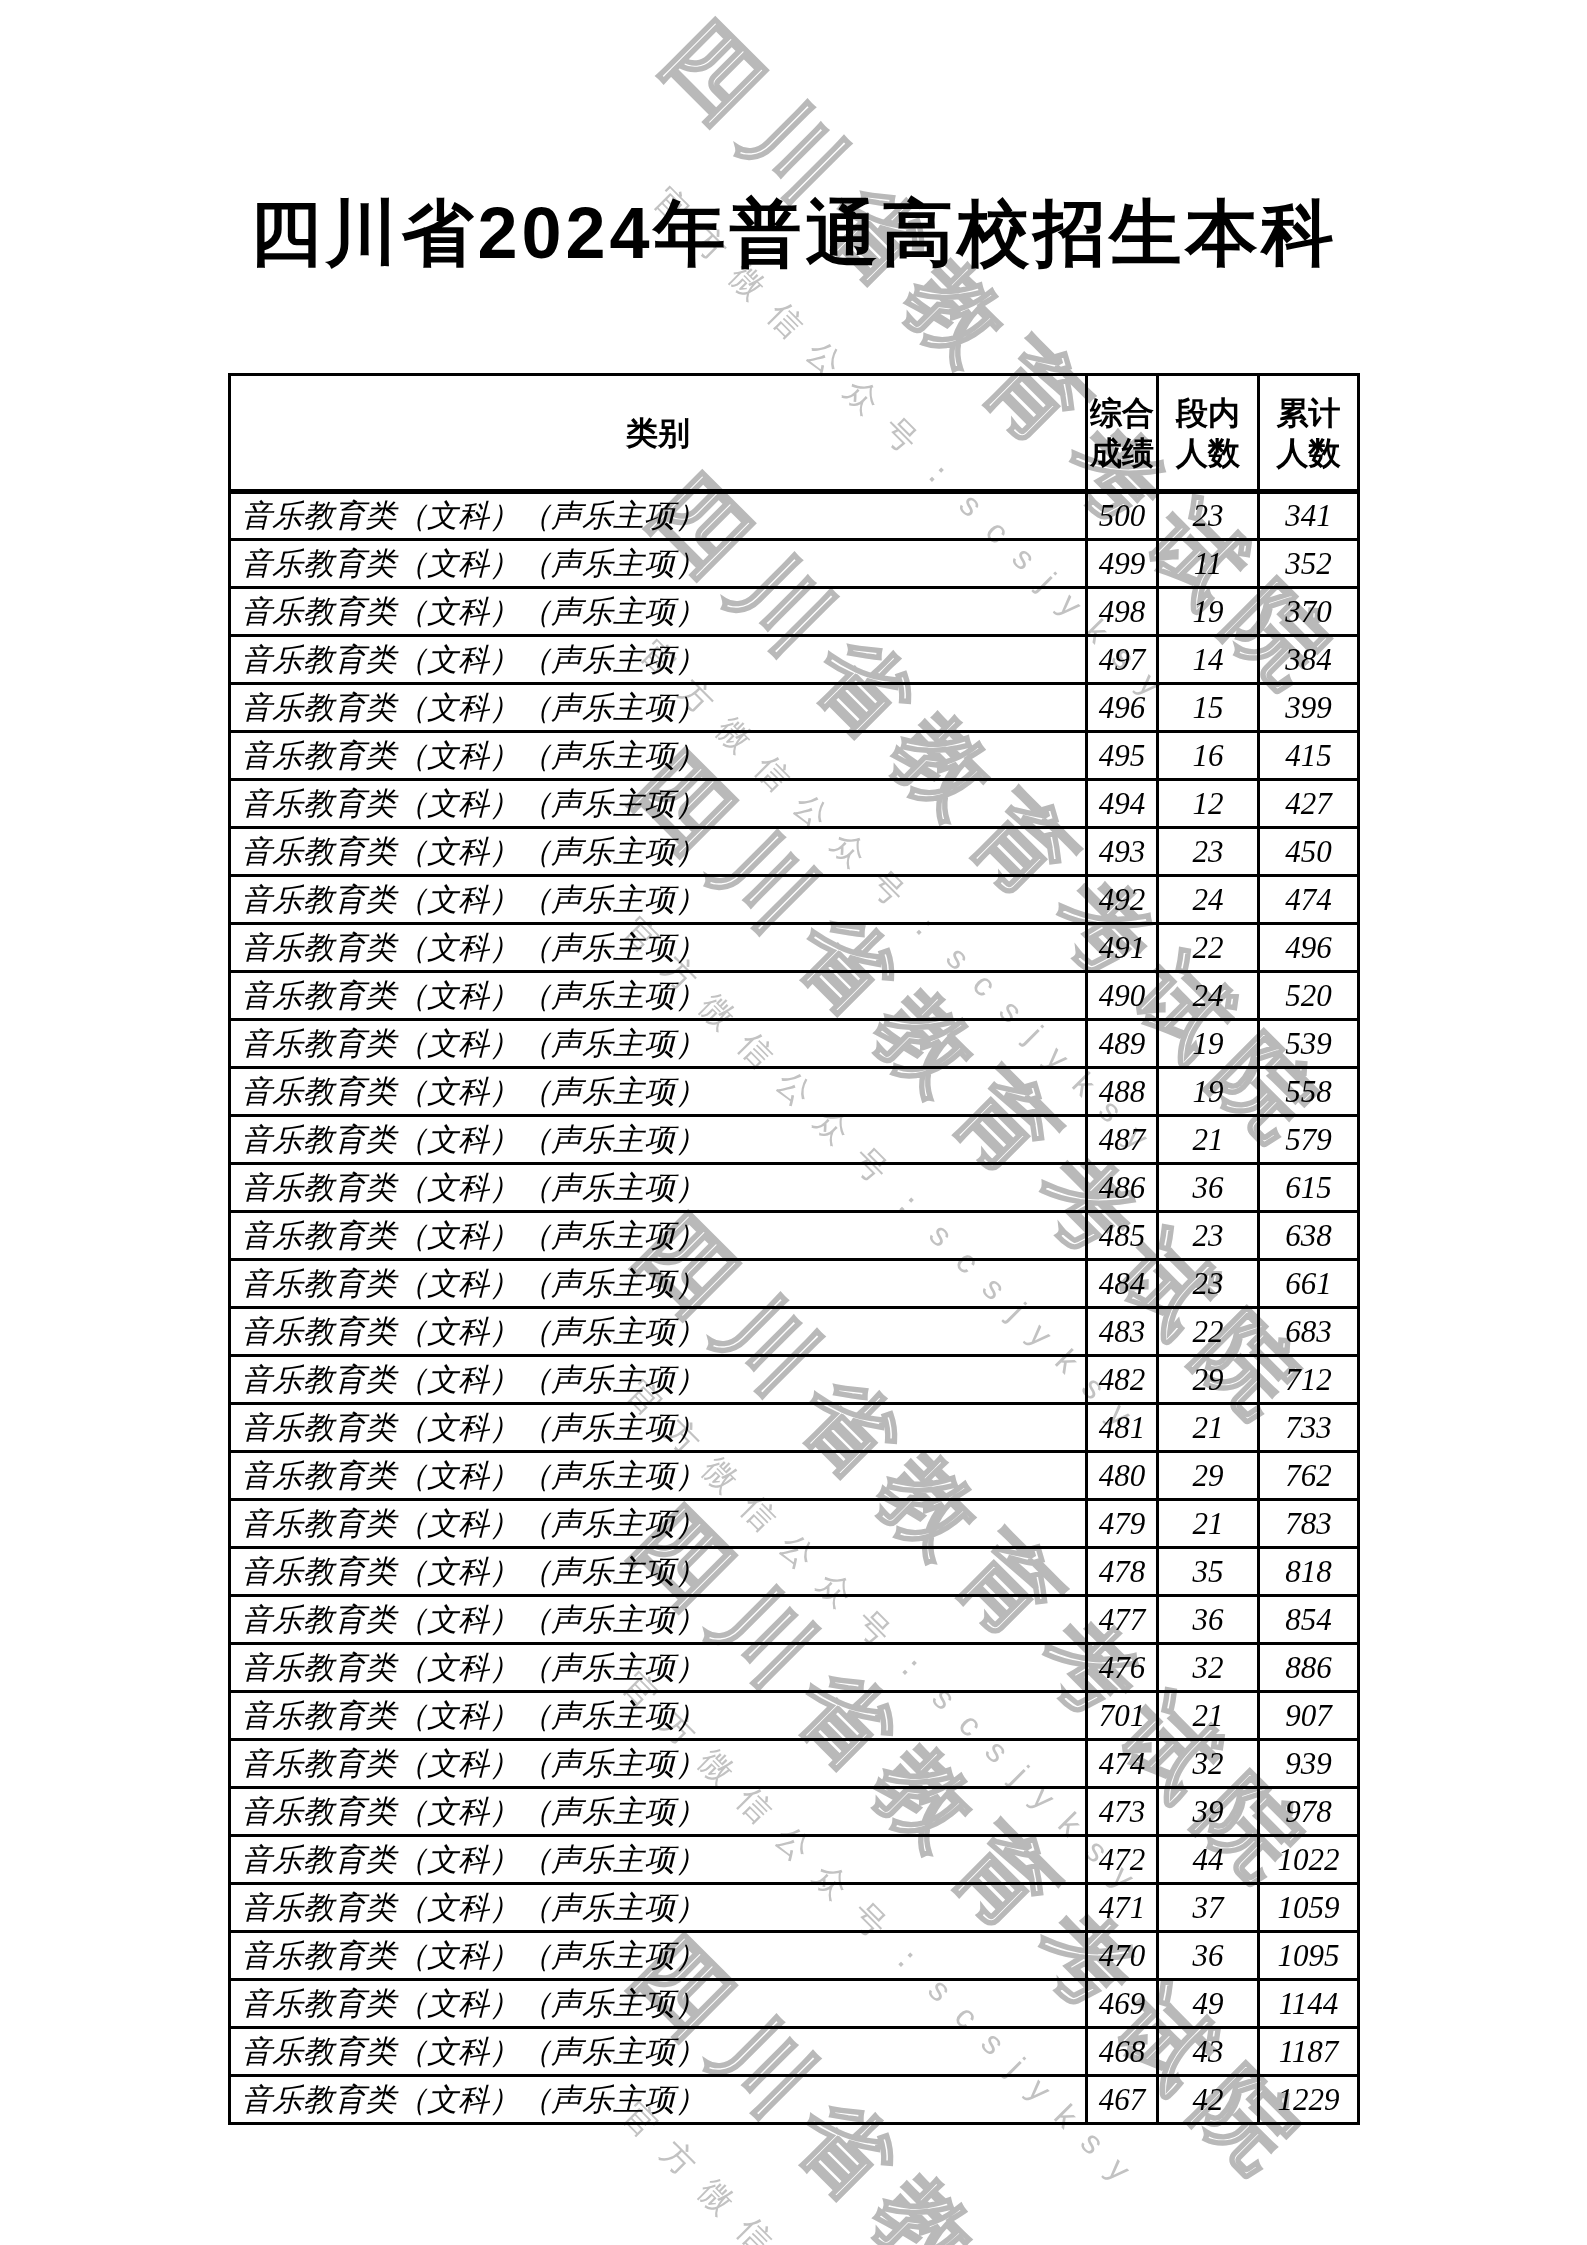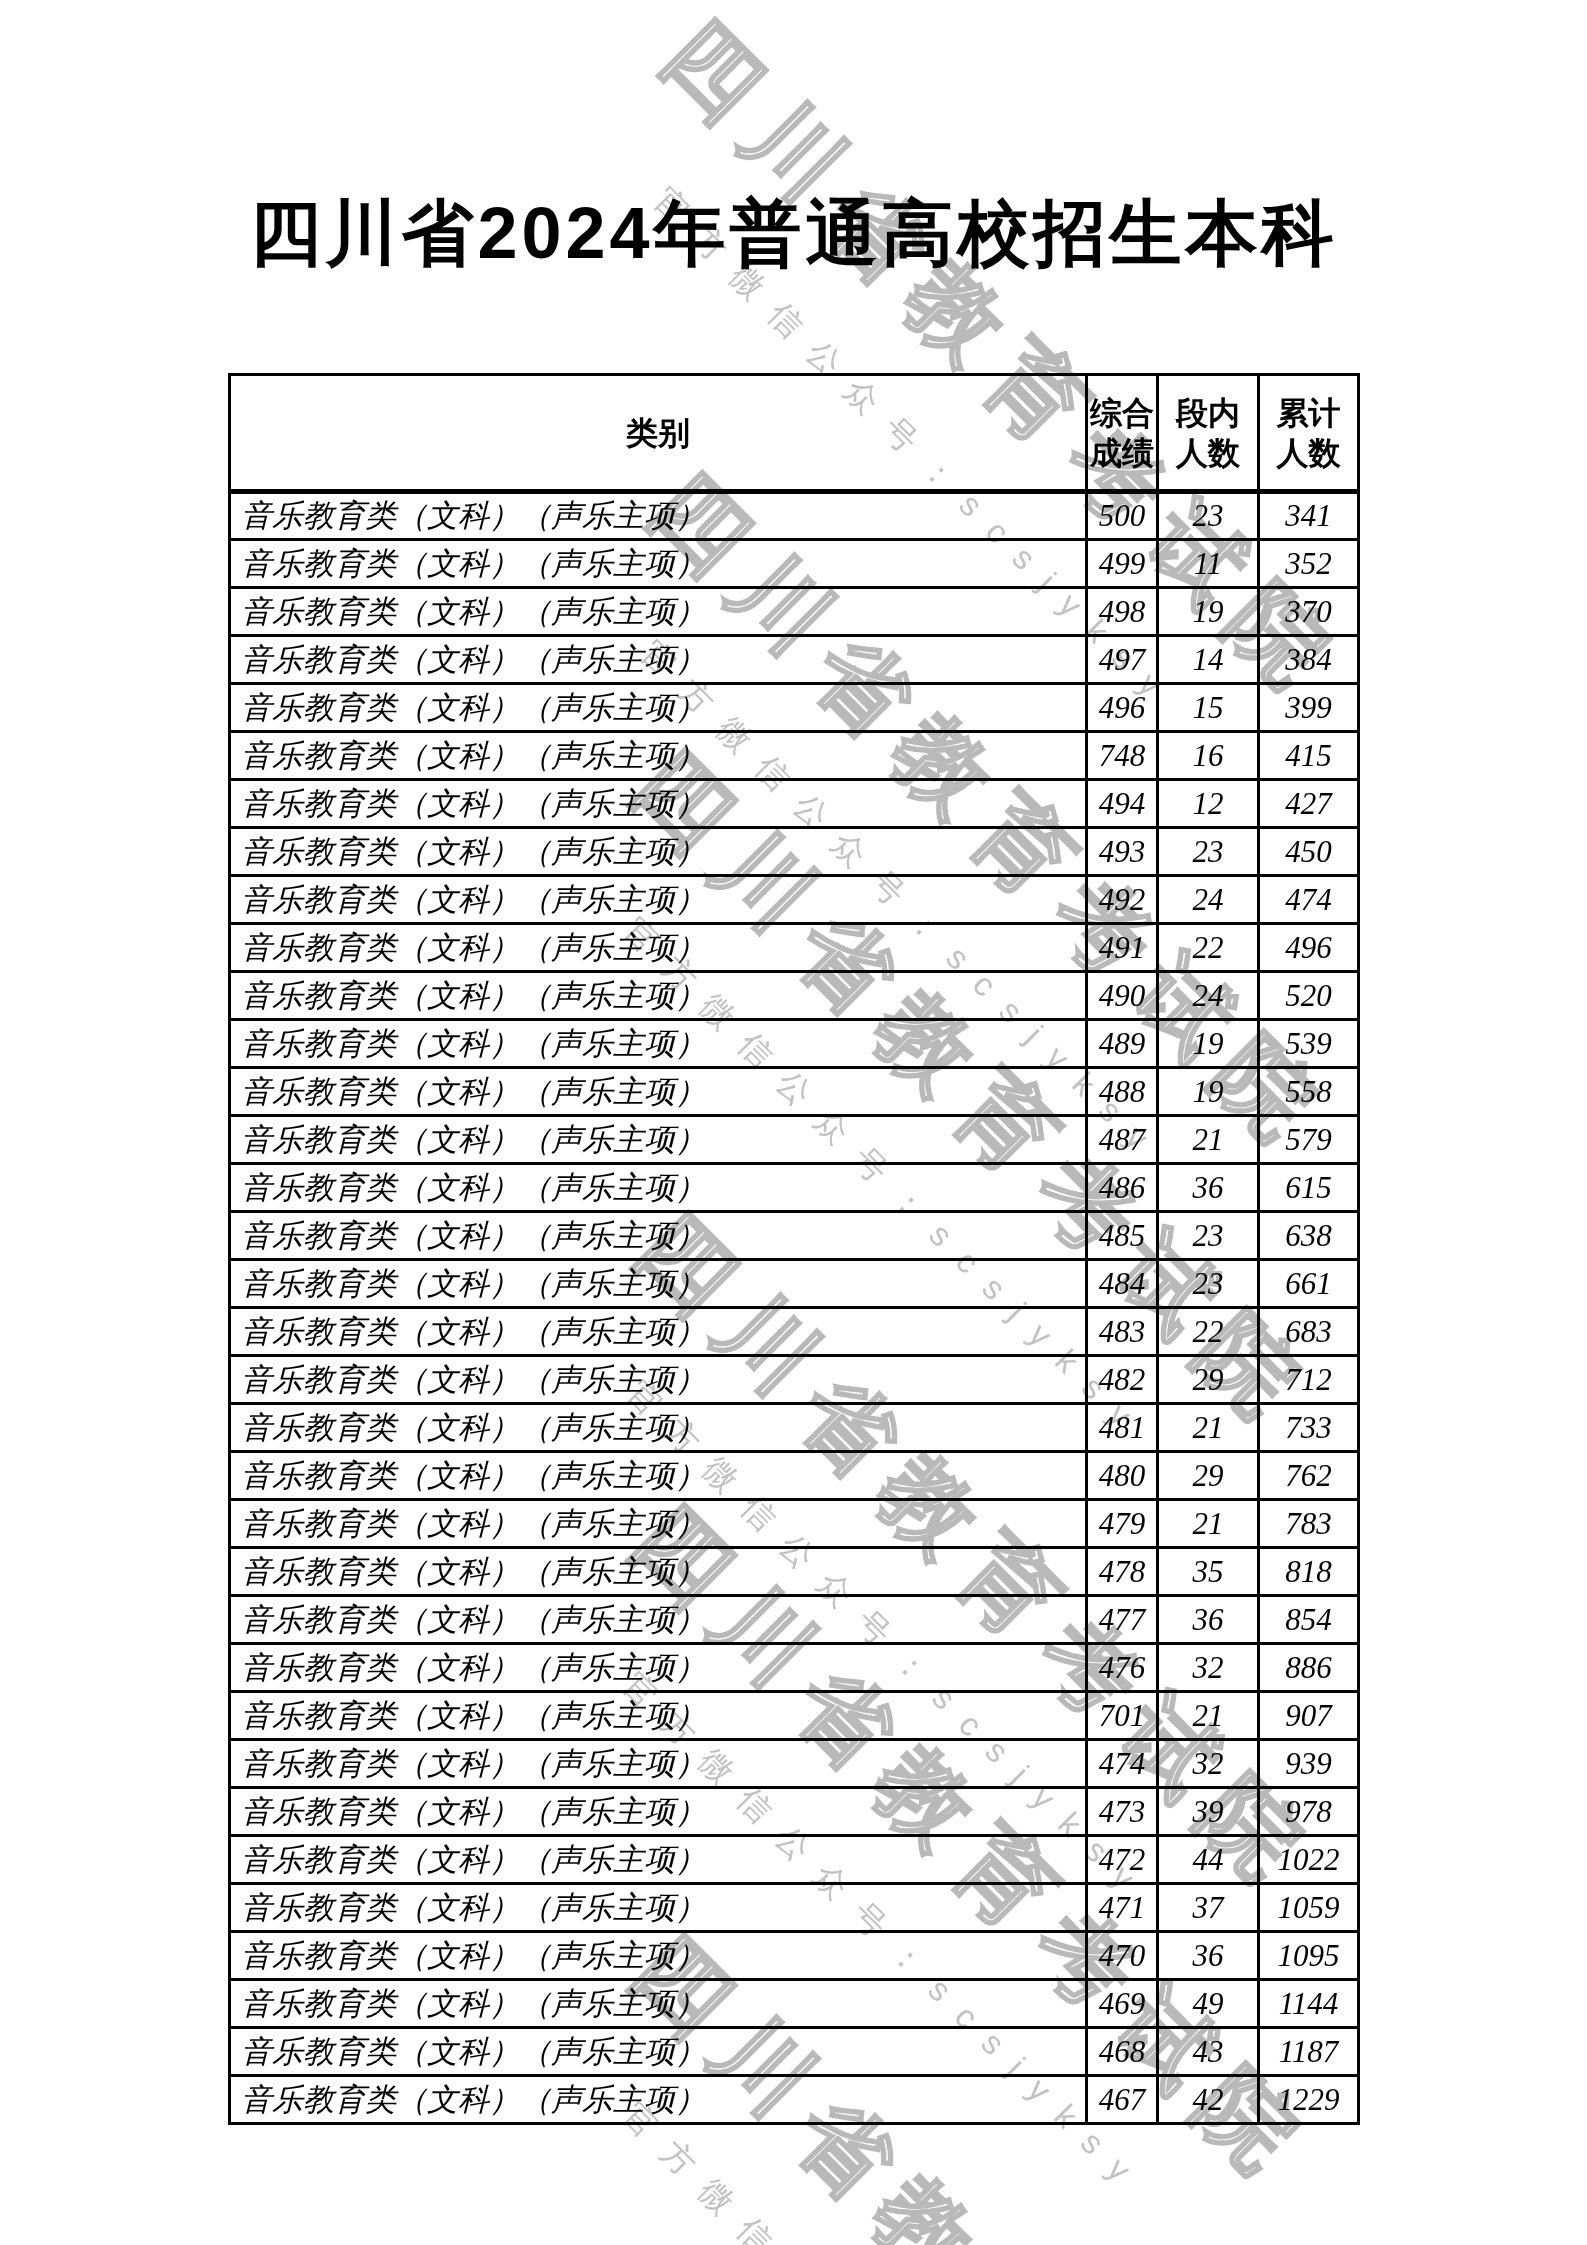--- a/index.html
+++ b/index.html
@@ -110,21 +110,21 @@
           <td class="num">384</td>
         </tr>
         <tr>
           <td class="cat">音乐教育类（文科）（声乐主项）</td>
           <td class="num">496</td>
           <td class="num">15</td>
           <td class="num">399</td>
         </tr>
         <tr>
           <td class="cat">音乐教育类（文科）（声乐主项）</td>
-          <td class="num">748</td>
+          <td class="num">495</td>
           <td class="num">16</td>
           <td class="num">415</td>
         </tr>
         <tr>
           <td class="cat">音乐教育类（文科）（声乐主项）</td>
           <td class="num">494</td>
           <td class="num">12</td>
           <td class="num">427</td>
         </tr>
         <tr>

